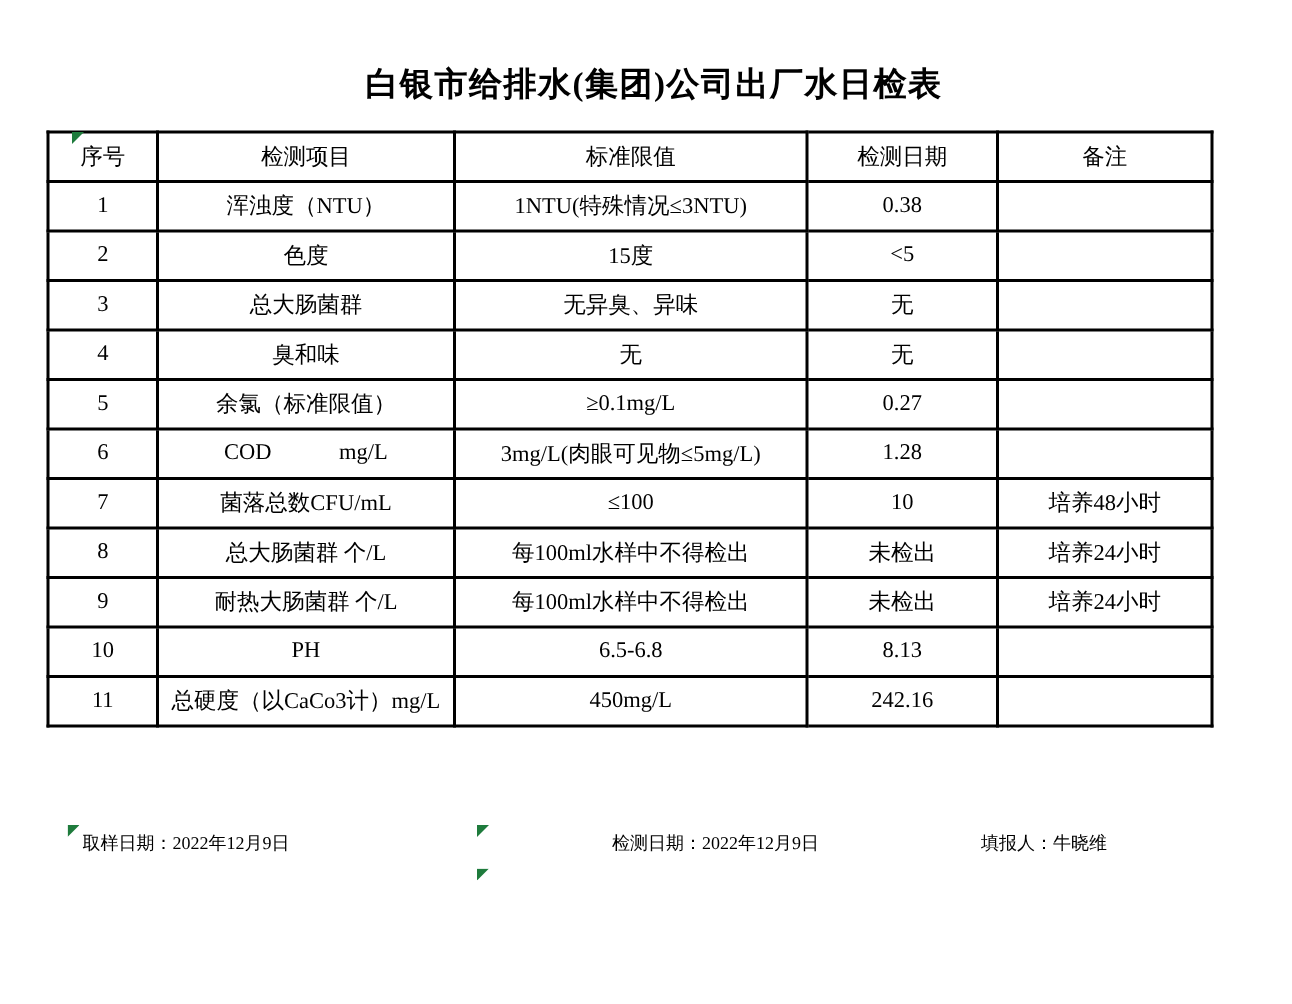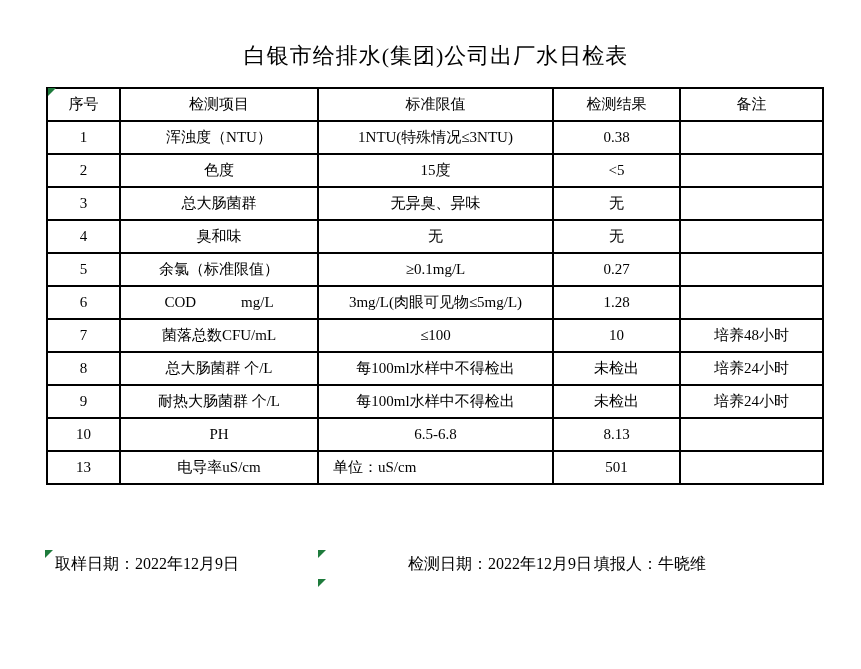--- a/index.html
+++ b/index.html
@@ -15,27 +15,27 @@
     font-family: "Liberation Serif", "DejaVu Serif", serif;
     color: #000000;
   }
   .page-title {
     position: absolute;
     top: 41px;
     left: 47px;
     width: 778px;
     text-align: center;
     font-size: 22px;
-    font-weight: 400;
+    font-weight: 700;
     letter-spacing: 1px;
     white-space: nowrap;
   }
   table.report-table {
     position: absolute;
-    left: 46px;
+    left: 31px;
     top: 87px;
     border-collapse: collapse;
     table-layout: fixed;
   }
   .report-table th,
   .report-table td {
     border: 2px solid #000000;
     height: 31px;
     padding: 0 2px;
     text-align: center;
@@ -45,26 +45,26 @@
     white-space: pre-wrap;
     overflow: hidden;
   }
   .report-table td.limit-left {
     text-align: left;
     padding-left: 14px;
   }
   .footer-text {
     position: absolute;
     top: 554px;
-    font-size: 16px;
+    font-size: 12px;
     white-space: pre;
   }
   .footer-sampling { left: 55px; }
   .footer-testdate { left: 408px; }
-  .footer-reporter { left: 594px; }
+  .footer-reporter { left: 654px; }
   .corner-tri {
     position: absolute;
     width: 8px;
     height: 8px;
     background: #1e7b3c;
     clip-path: polygon(0 0, 100% 0, 0 100%);
   }
   .tri-1 { left: 48px;  top: 88px;  }
   .tri-2 { left: 45px;  top: 550px; }
   .tri-3 { left: 318px; top: 550px; }
@@ -81,21 +81,21 @@
     <col style="width:198px">
     <col style="width:235px">
     <col style="width:127px">
     <col style="width:143px">
   </colgroup>
   <tbody>
     <tr>
       <th>序号</th>
       <th>检测项目</th>
       <th>标准限值</th>
-      <th>检测结果</th>
+      <th>检测日期</th>
       <th>备注</th>
     </tr>
     <tr>
       <td>1</td>
       <td>浑浊度（NTU）</td>
       <td>1NTU(特殊情况≤3NTU)</td>
       <td>0.38</td>
       <td></td>
     </tr>
     <tr>
@@ -155,24 +155,24 @@
       <td>培养24小时</td>
     </tr>
     <tr>
       <td>10</td>
       <td>PH</td>
       <td>6.5-6.8</td>
       <td>8.13</td>
       <td></td>
     </tr>
     <tr>
-      <td>13</td>
-      <td>电导率uS/cm</td>
-      <td class="limit-left">单位：uS/cm</td>
-      <td>501</td>
+      <td>11</td>
+      <td>总硬度（以CaCo3计）mg/L</td>
+      <td>450mg/L</td>
+      <td>242.16</td>
       <td></td>
     </tr>
   </tbody>
 </table>
 
 <div class="footer-text footer-sampling">取样日期：2022年12月9日</div>
 <div class="footer-text footer-testdate">检测日期：2022年12月9日</div>
 <div class="footer-text footer-reporter">填报人：牛晓维</div>
 
 <div class="corner-tri tri-1"></div>

